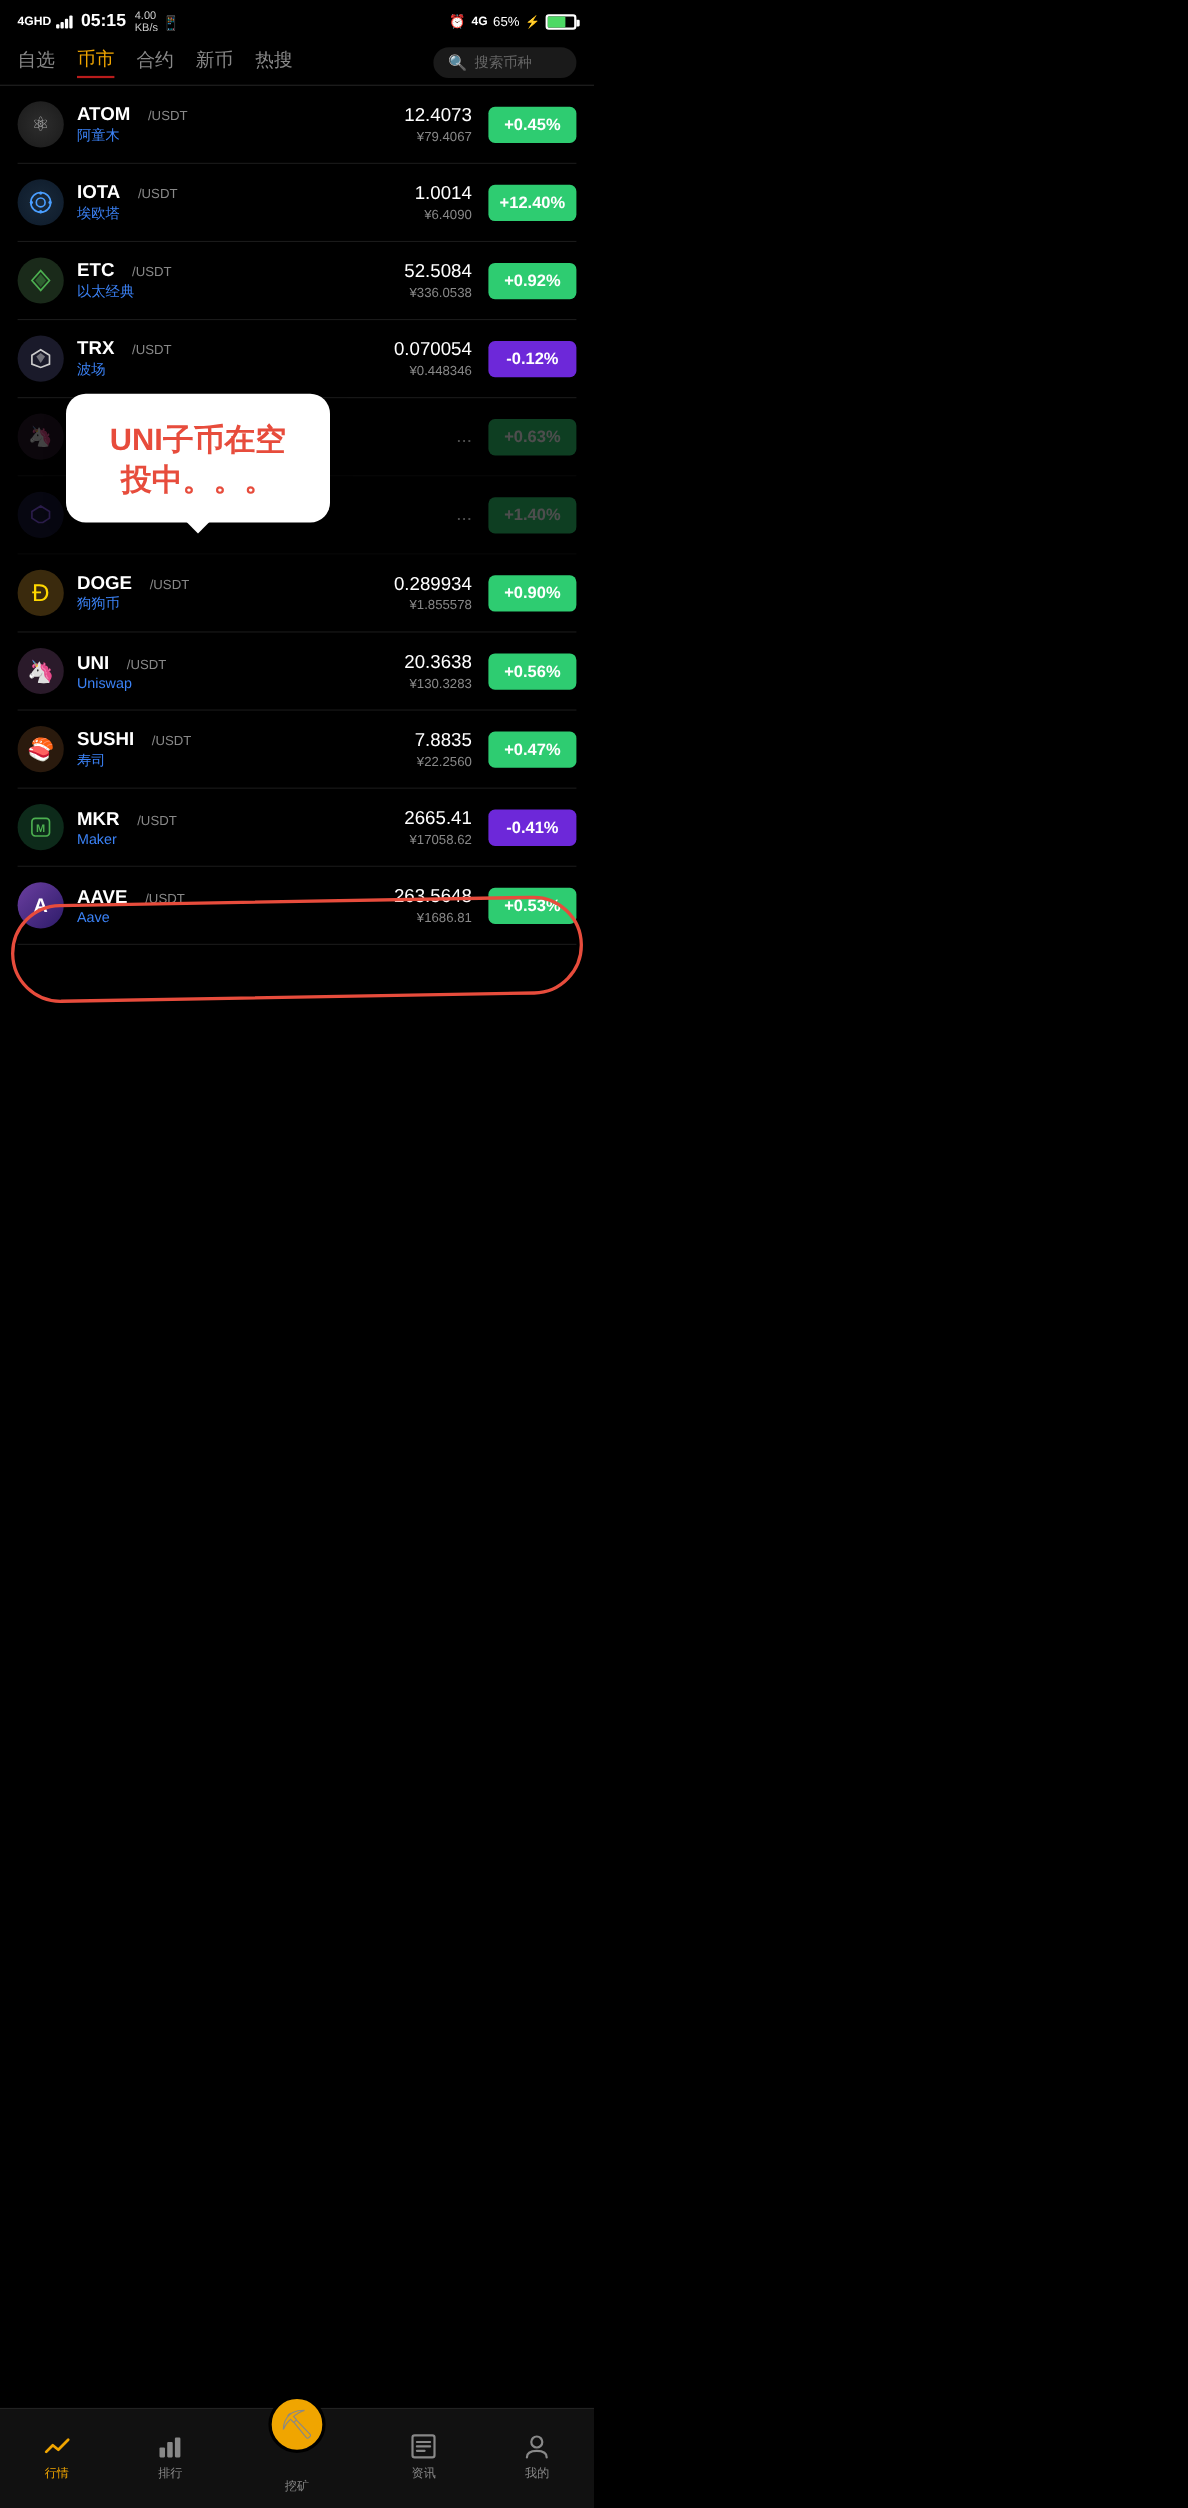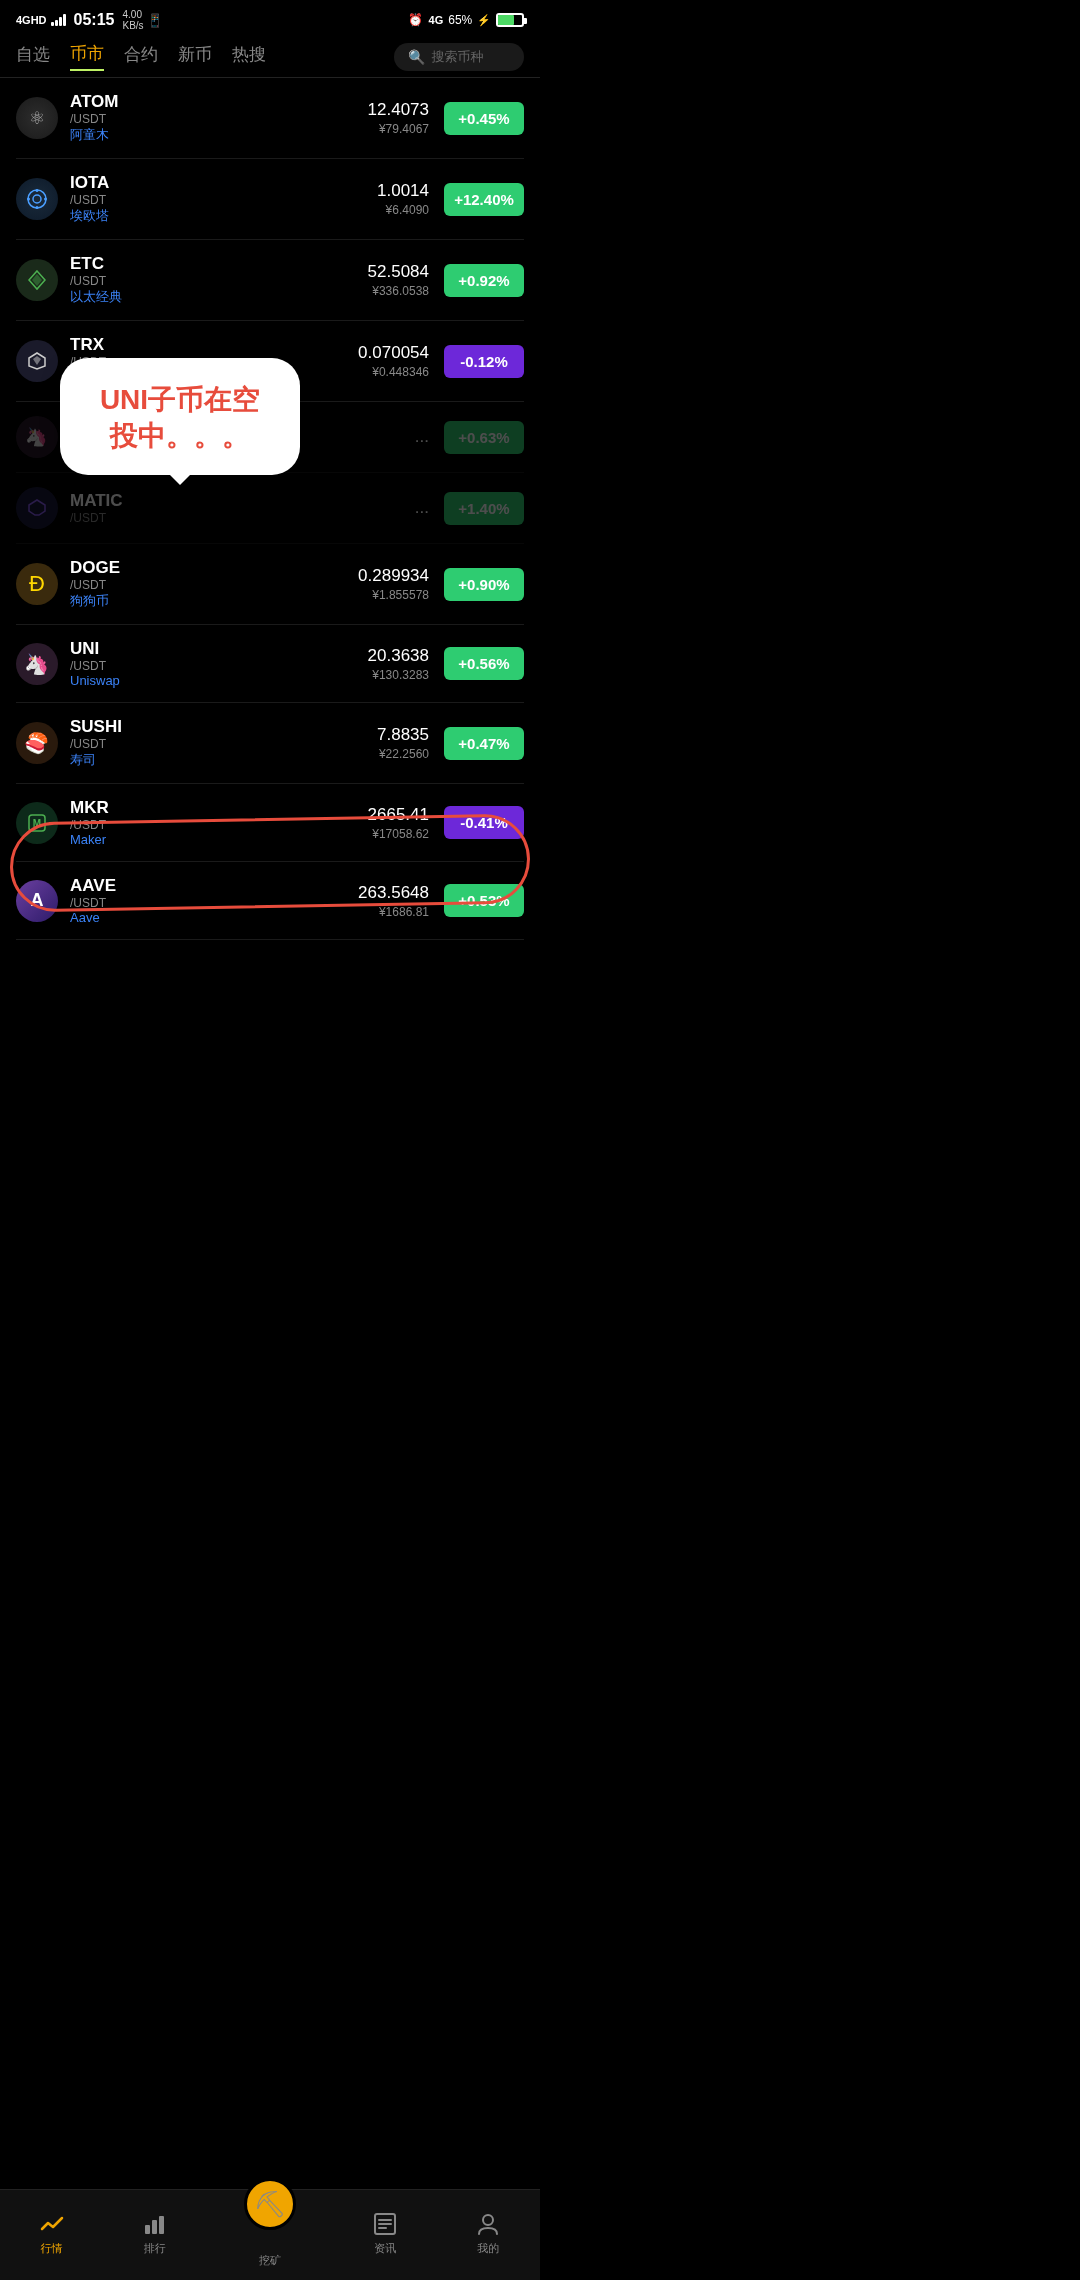--- a/index.html
+++ b/index.html
@@ -49,21 +49,21 @@
     }
     .nav-tab {
       font-size: 17px;
       color: #888;
       padding-bottom: 4px;
       cursor: pointer;
       white-space: nowrap;
     }
     .nav-tab.active {
       color: #f0a500;
-      border-bottom: 2px solid #bef264;
+      border-bottom: 2px solid #b91c1c;
     }
     .search-box {
       margin-left: auto;
       background: #1a1a1a;
       border-radius: 20px;
       padding: 5px 14px;
       display: flex;
       align-items: center;
       gap: 6px;
       color: #666;
@@ -83,21 +83,21 @@
     .coin-icon {
       width: 42px; height: 42px; border-radius: 50%;
       background: #333;
       display: flex; align-items: center; justify-content: center;
       font-size: 18px;
       flex-shrink: 0;
       margin-right: 12px;
       overflow: hidden;
     }
     .coin-info { flex: 1; }
-    .coin-name-row { display: flex; align-items: baseline; gap: 0; flex-direction: column; }
+    .coin-name-row { display: flex; align-items: baseline; gap: 16px; }
     .coin-symbol { font-size: 17px; font-weight: 600; color: #fff; }
     .coin-pair { font-size: 12px; color: #888; }
     .coin-fullname { font-size: 13px; color: #3b82f6; margin-top: 0; }
     .coin-prices { text-align: right; flex-shrink: 0; margin-right: 15px; }
     .coin-price-main { font-size: 17px; color: #fff; font-weight: 500; }
     .coin-price-cny { font-size: 12px; color: #888; margin-top: 2px; }
     .change-badge {
       min-width: 80px;
       padding: 8px 6px;
       border-radius: 6px;
@@ -107,21 +107,21 @@
     }
     .change-up { background: #2ecc71; color: #fff; }
     .change-down { background: #6d28d9; color: #fff; }
 
     
     .tooltip-bubble {
       position: absolute;
       left: 60px;
       top: 280px;
       background: #fff;
-      border-radius: 28px;
+      border-radius: 18px;
       padding: 24px 30px 20px;
       width: 240px;
       z-index: 10;
       box-shadow: 0 4px 20px rgba(0,0,0,0.3);
     }
     .tooltip-bubble::after {
       content: '';
       position: absolute;
       bottom: -24px;
       left: 50%;

